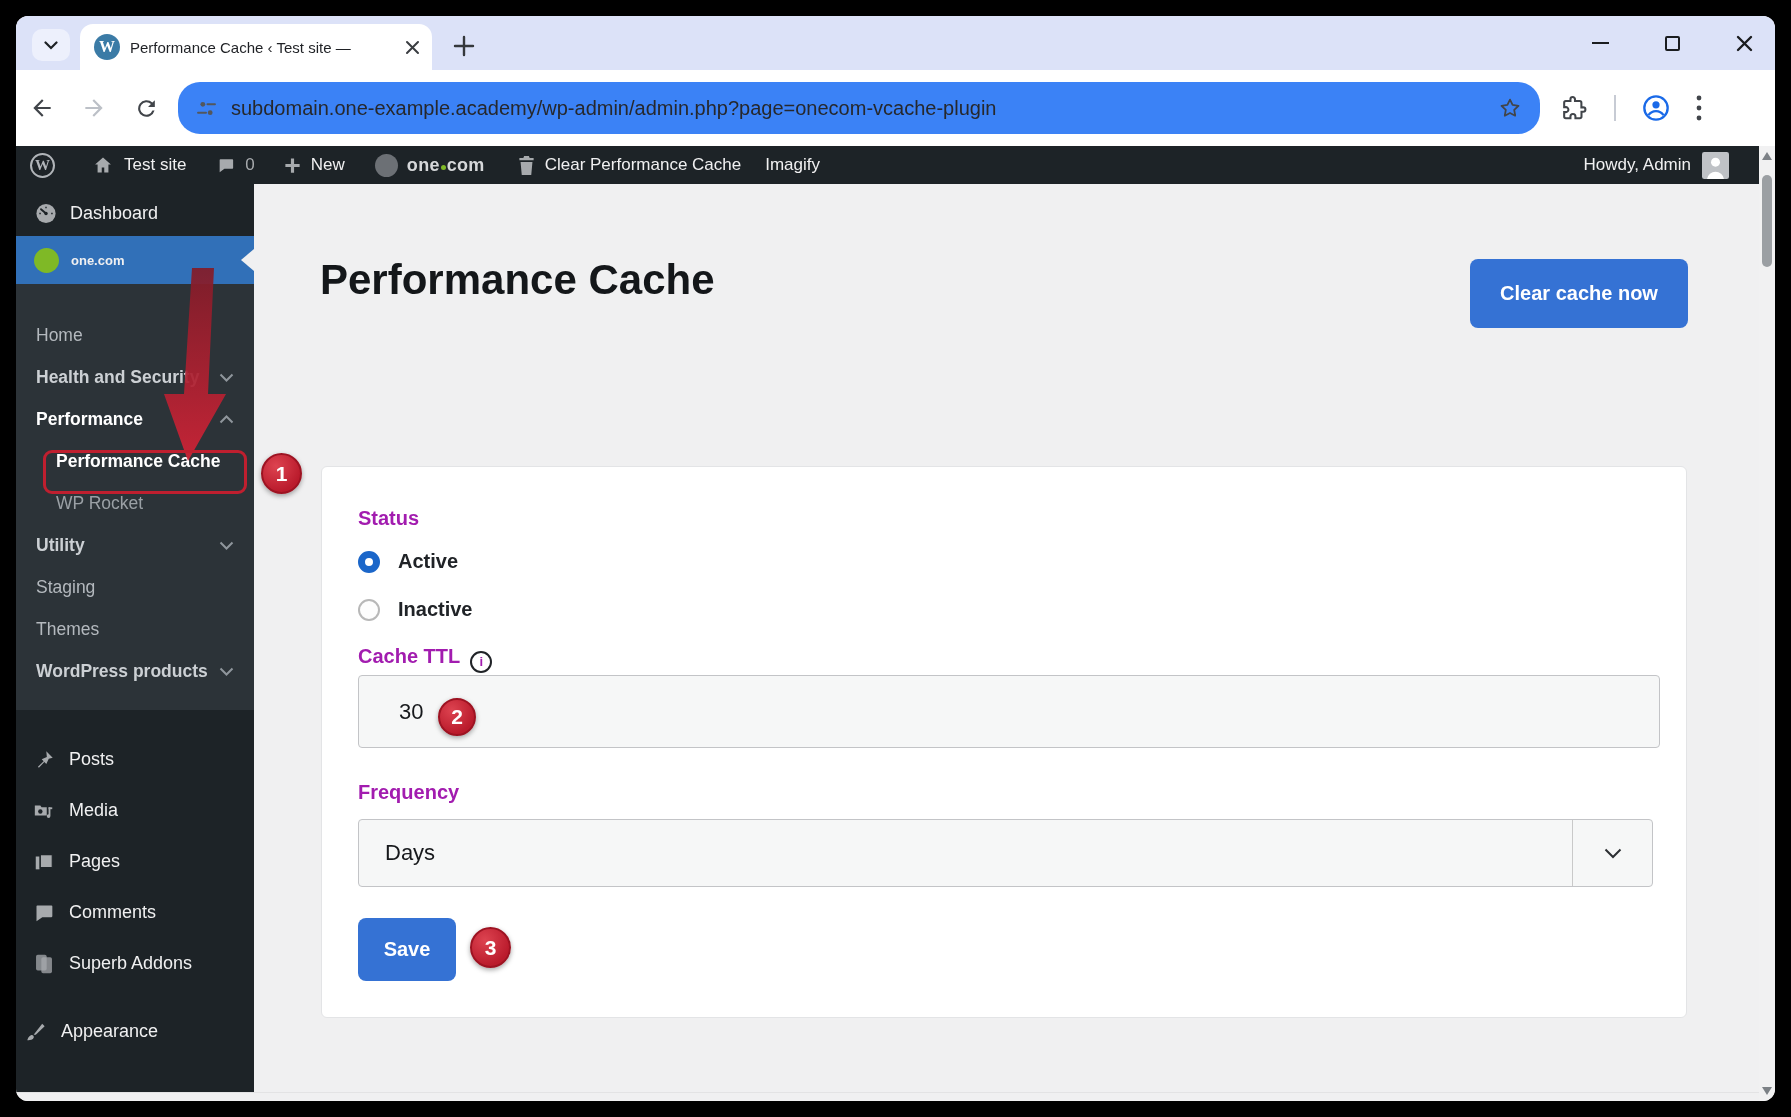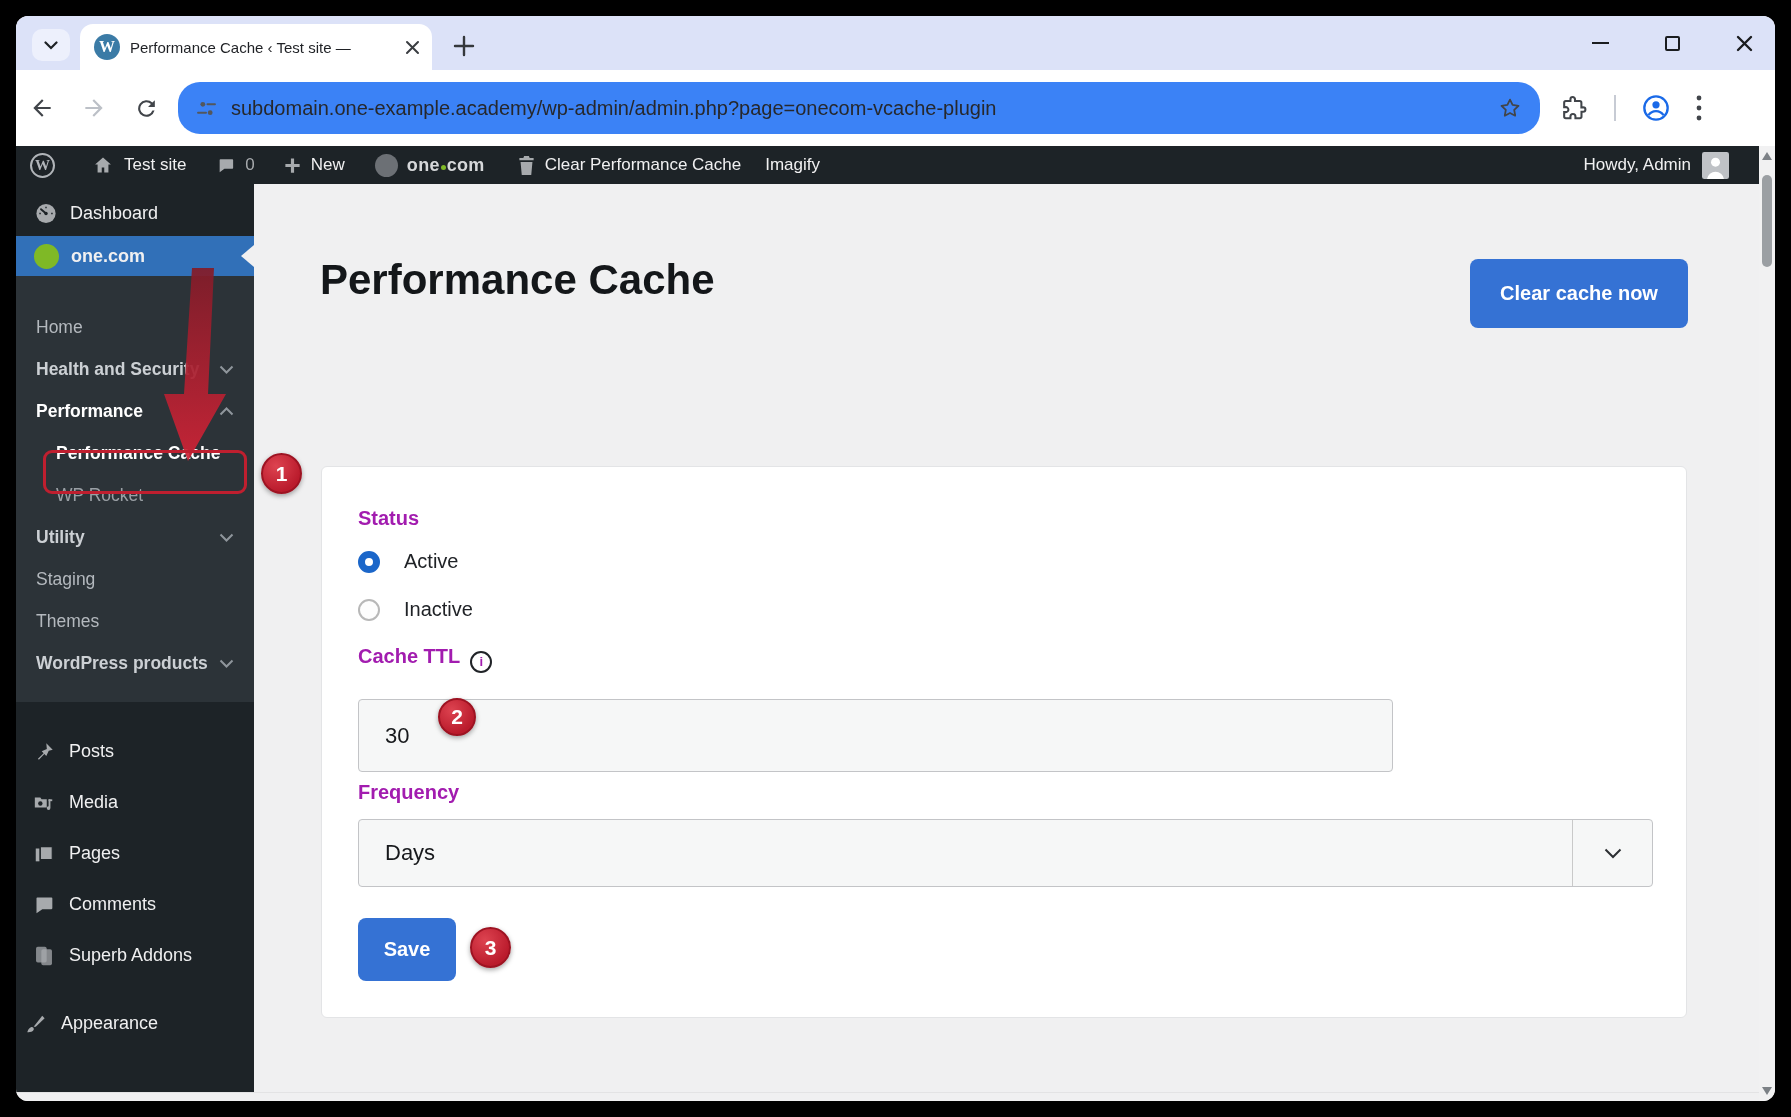--- a/index.html
+++ b/index.html
@@ -33,21 +33,21 @@
   .wp-ring { width:25px; height:25px; border:2px solid #b0b4b8; border-radius:50%; color:#b0b4b8; font-family:"Liberation Serif", serif; font-weight:700; font-size:15px; display:flex; align-items:center; justify-content:center; }
   .onecom-circle { width:23px; height:23px; border-radius:50%; background:#6c7075; }
   .onecom-text { font-weight:700; font-size:18px; color:#d6d8da; letter-spacing:.3px; }
   .green-dot { display:inline-block; width:5px; height:5px; border-radius:50%; background:#7fb926; margin:0 1px 1px 1px; }
   .ab-right { margin-left:auto; display:flex; align-items:center; gap:11px; padding-right:30px; }
 
   
   .sidebar { position:absolute; left:0; top:168px; width:238px; height:908px; background:#1d2327; color:#f0f0f1; }
   .sb-row { display:flex; align-items:center; gap:12px; height:46px; padding-left:18px; font-size:18px; }
   .sb-dashboard { margin-top:6px; }
-  .sb-onecom { height:40px; background:#3170b8; font-weight:700; font-size:18px; position:relative; }
+  .sb-onecom { height:48px; background:#3170b8; font-weight:700; font-size:13px; position:relative; }
   .sb-onecom .notch { position:absolute; right:0; top:50%; transform:translateY(-50%); width:0; height:0; border-top:11px solid transparent; border-bottom:11px solid transparent; border-right:13px solid #f0f0f1; }
   .green-ball { width:25px; height:25px; border-radius:50%; background:#7fb926; flex:0 0 auto; }
   .submenu { background:#2c3338; padding:30px 0 18px 0; }
   .sm-item { height:42px; display:flex; align-items:center; padding-left:20px; font-size:17.5px; color:#b4b9be; }
   .sm-parent { color:#ccd0d4; font-weight:700; }
   .sm-open { color:#fff; font-weight:700; }
   .sm-child { padding-left:40px; color:#9aa0a5; }
   .sm-current { color:#fff; font-weight:600; }
   .sm-chev { margin-left:auto; margin-right:20px; color:#8f969c; display:flex; }
   .lower { padding-top:24px; }
@@ -56,25 +56,25 @@
   .sb-icon { width:24px; display:flex; justify-content:center; flex:0 0 auto; }
 
   
   .main { position:absolute; left:238px; top:168px; width:1505px; height:908px; background:#f0f0f1; }
   .page-title { position:absolute; left:66px; top:72px; font-size:42px; font-weight:700; color:#14171a; }
   .page-desc { position:absolute; left:66px; top:158px; width:980px; font-size:20.5px; line-height:32px; color:#1d2023; }
   .learn-more { text-decoration:underline; color:#1d2023; cursor:pointer; }
   .clear-cache-btn { position:absolute; left:1216px; top:75px; width:218px; height:69px; background:#3572d4; border:none; border-radius:8px; color:#fff; font-size:20px; font-weight:700; font-family:inherit; }
   .card { position:absolute; left:67px; top:282px; width:1366px; height:552px; background:#fff; border:1px solid #e3e4e6; border-radius:6px; }
   .fld-label { position:absolute; left:36px; font-size:20px; font-weight:700; color:#a21caf; }
-  .radio-row { position:absolute; left:36px; display:flex; align-items:center; gap:24px; font-size:20px; color:#202327; }
+  .radio-row { position:absolute; left:36px; display:flex; align-items:center; gap:18px; font-size:20px; color:#202327;font-weight:bold; }
   .radio-on { width:22px; height:22px; border-radius:50%; border:7px solid #1b66c9; background:#fff; }
   .radio-off { width:22px; height:22px; border-radius:50%; border:2px solid #b8b8b8; background:#fdfdfd; }
   .info-ic { display:inline-flex; width:22px; height:22px; border:2px solid #202327; border-radius:50%; align-items:center; justify-content:center; font-size:13px; font-weight:700; margin-left:10px; vertical-align:-3px; }
-  .ttl-input { position:absolute; left:36px; top:232px; width:1035px; height:73px; background:#f6f7f7; border:1px solid #c3c4c7; border-radius:4px; font-size:22px; color:#17191c; padding-left:26px; font-family:inherit; }
+  .ttl-input { position:absolute; left:36px; top:208px; width:1302px; height:73px; background:#f6f7f7; border:1px solid #c3c4c7; border-radius:4px; font-size:22px; color:#17191c; padding-left:40px; font-family:inherit; }
   .freq-select { position:absolute; left:36px; top:352px; width:1295px; height:68px; background:#f6f7f7; border:1px solid #c3c4c7; border-radius:4px; display:flex; align-items:center; }
   .freq-text { padding-left:26px; font-size:22px; color:#17191c; flex:1; }
   .freq-chev-zone { width:80px; height:100%; border-left:1px solid #c9c9c9; display:flex; align-items:center; justify-content:center; }
   .save-btn { position:absolute; left:36px; top:451px; width:98px; height:63px; background:#3572d4; border:none; border-radius:8px; color:#fff; font-size:20px; font-weight:700; font-family:inherit; }
 
   
   .scrollbar { position:absolute; right:0; top:130px; width:16px; height:955px; background:#f1f1f2; z-index:40; }
   .sc-thumb { position:absolute; left:3px; top:29px; width:10px; height:92px; border-radius:5px; background:#9b9fa3; }
   .sc-arrow { position:absolute; left:0; width:16px; display:flex; justify-content:center; color:#6f7478; }
   .bottom-strip { position:absolute; left:0; bottom:0; width:1743px; height:9px; background:#f0f0f1; border-top:1px solid rgba(0,0,0,.05); }

